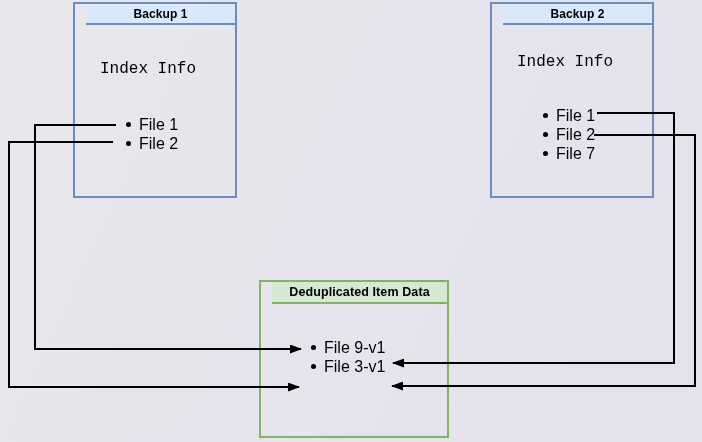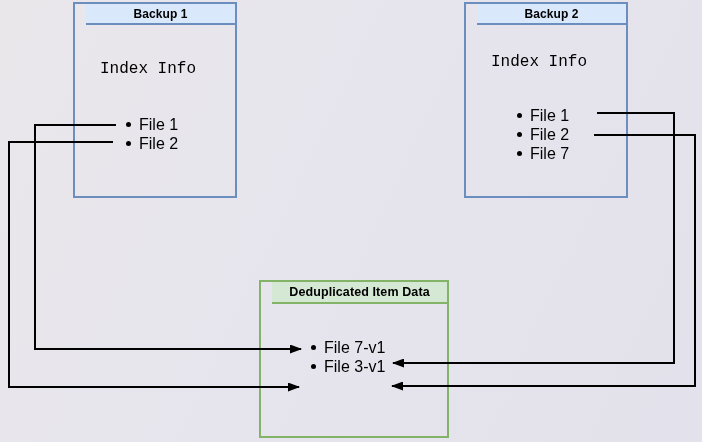--- a/index.html
+++ b/index.html
@@ -15,21 +15,21 @@
   .box{position:absolute; box-sizing:border-box; background:transparent;}
   .box.blue{border:2px solid var(--blue-border);}
   .box.green{border:2px solid var(--green-border);}
   .box-title{
     box-sizing:border-box; display:flex; align-items:center; justify-content:center;
     font-weight:700; font-size:12px; letter-spacing:0.1px;margin-left:11px;
   }
   .blue .box-title{height:21px; background:var(--blue-fill); border-bottom:2px solid var(--blue-border);}
   .green .box-title{height:22px; background:var(--green-fill); border-bottom:2px solid var(--green-border); font-size:12.5px;}
   #backup1{left:73px; top:2px; width:164px; height:196px;}
-  #backup2{left:464px; top:2px; width:164px; height:196px;}
+  #backup2{left:490px; top:2px; width:164px; height:196px;}
   #dedup{left:259px; top:280px; width:190px; height:158px;}
   .index-label{position:absolute; left:25px; font-size:16px; line-height:16px; white-space:nowrap;font-family:Liberation Mono, monospace;}
   #backup1 .index-label{top:57px;}
   #backup2 .index-label{top:50px;}
   ul.filelist{position:absolute; left:0; right:0; margin:0; padding:0; list-style:none;}
   #backup1 .filelist{top:111px;}
   #backup2 .filelist{top:102px;}
   #dedup .filelist{top:56px;}
   .filelist li{display:flex; align-items:center; height:19px; font-size:16px; padding-left:51px; white-space:nowrap;}
   #dedup .filelist li{padding-left:50px;}
@@ -73,21 +73,21 @@
         <span>File 7</span>
       </li>
     </ul>
   </div>
 
   <div class="box green" id="dedup">
     <div class="box-title">Deduplicated Item Data</div>
     <ul class="filelist">
       <li>
         <span class="dot"></span>
-        <span>File 7-v1</span>
+        <span>File 9-v1</span>
       </li>
       <li>
         <span class="dot"></span>
         <span>File 3-v1</span>
       </li>
     </ul>
   </div>
 
   <svg id="arrow-layer" xmlns="http://www.w3.org/2000/svg">
     <defs>

